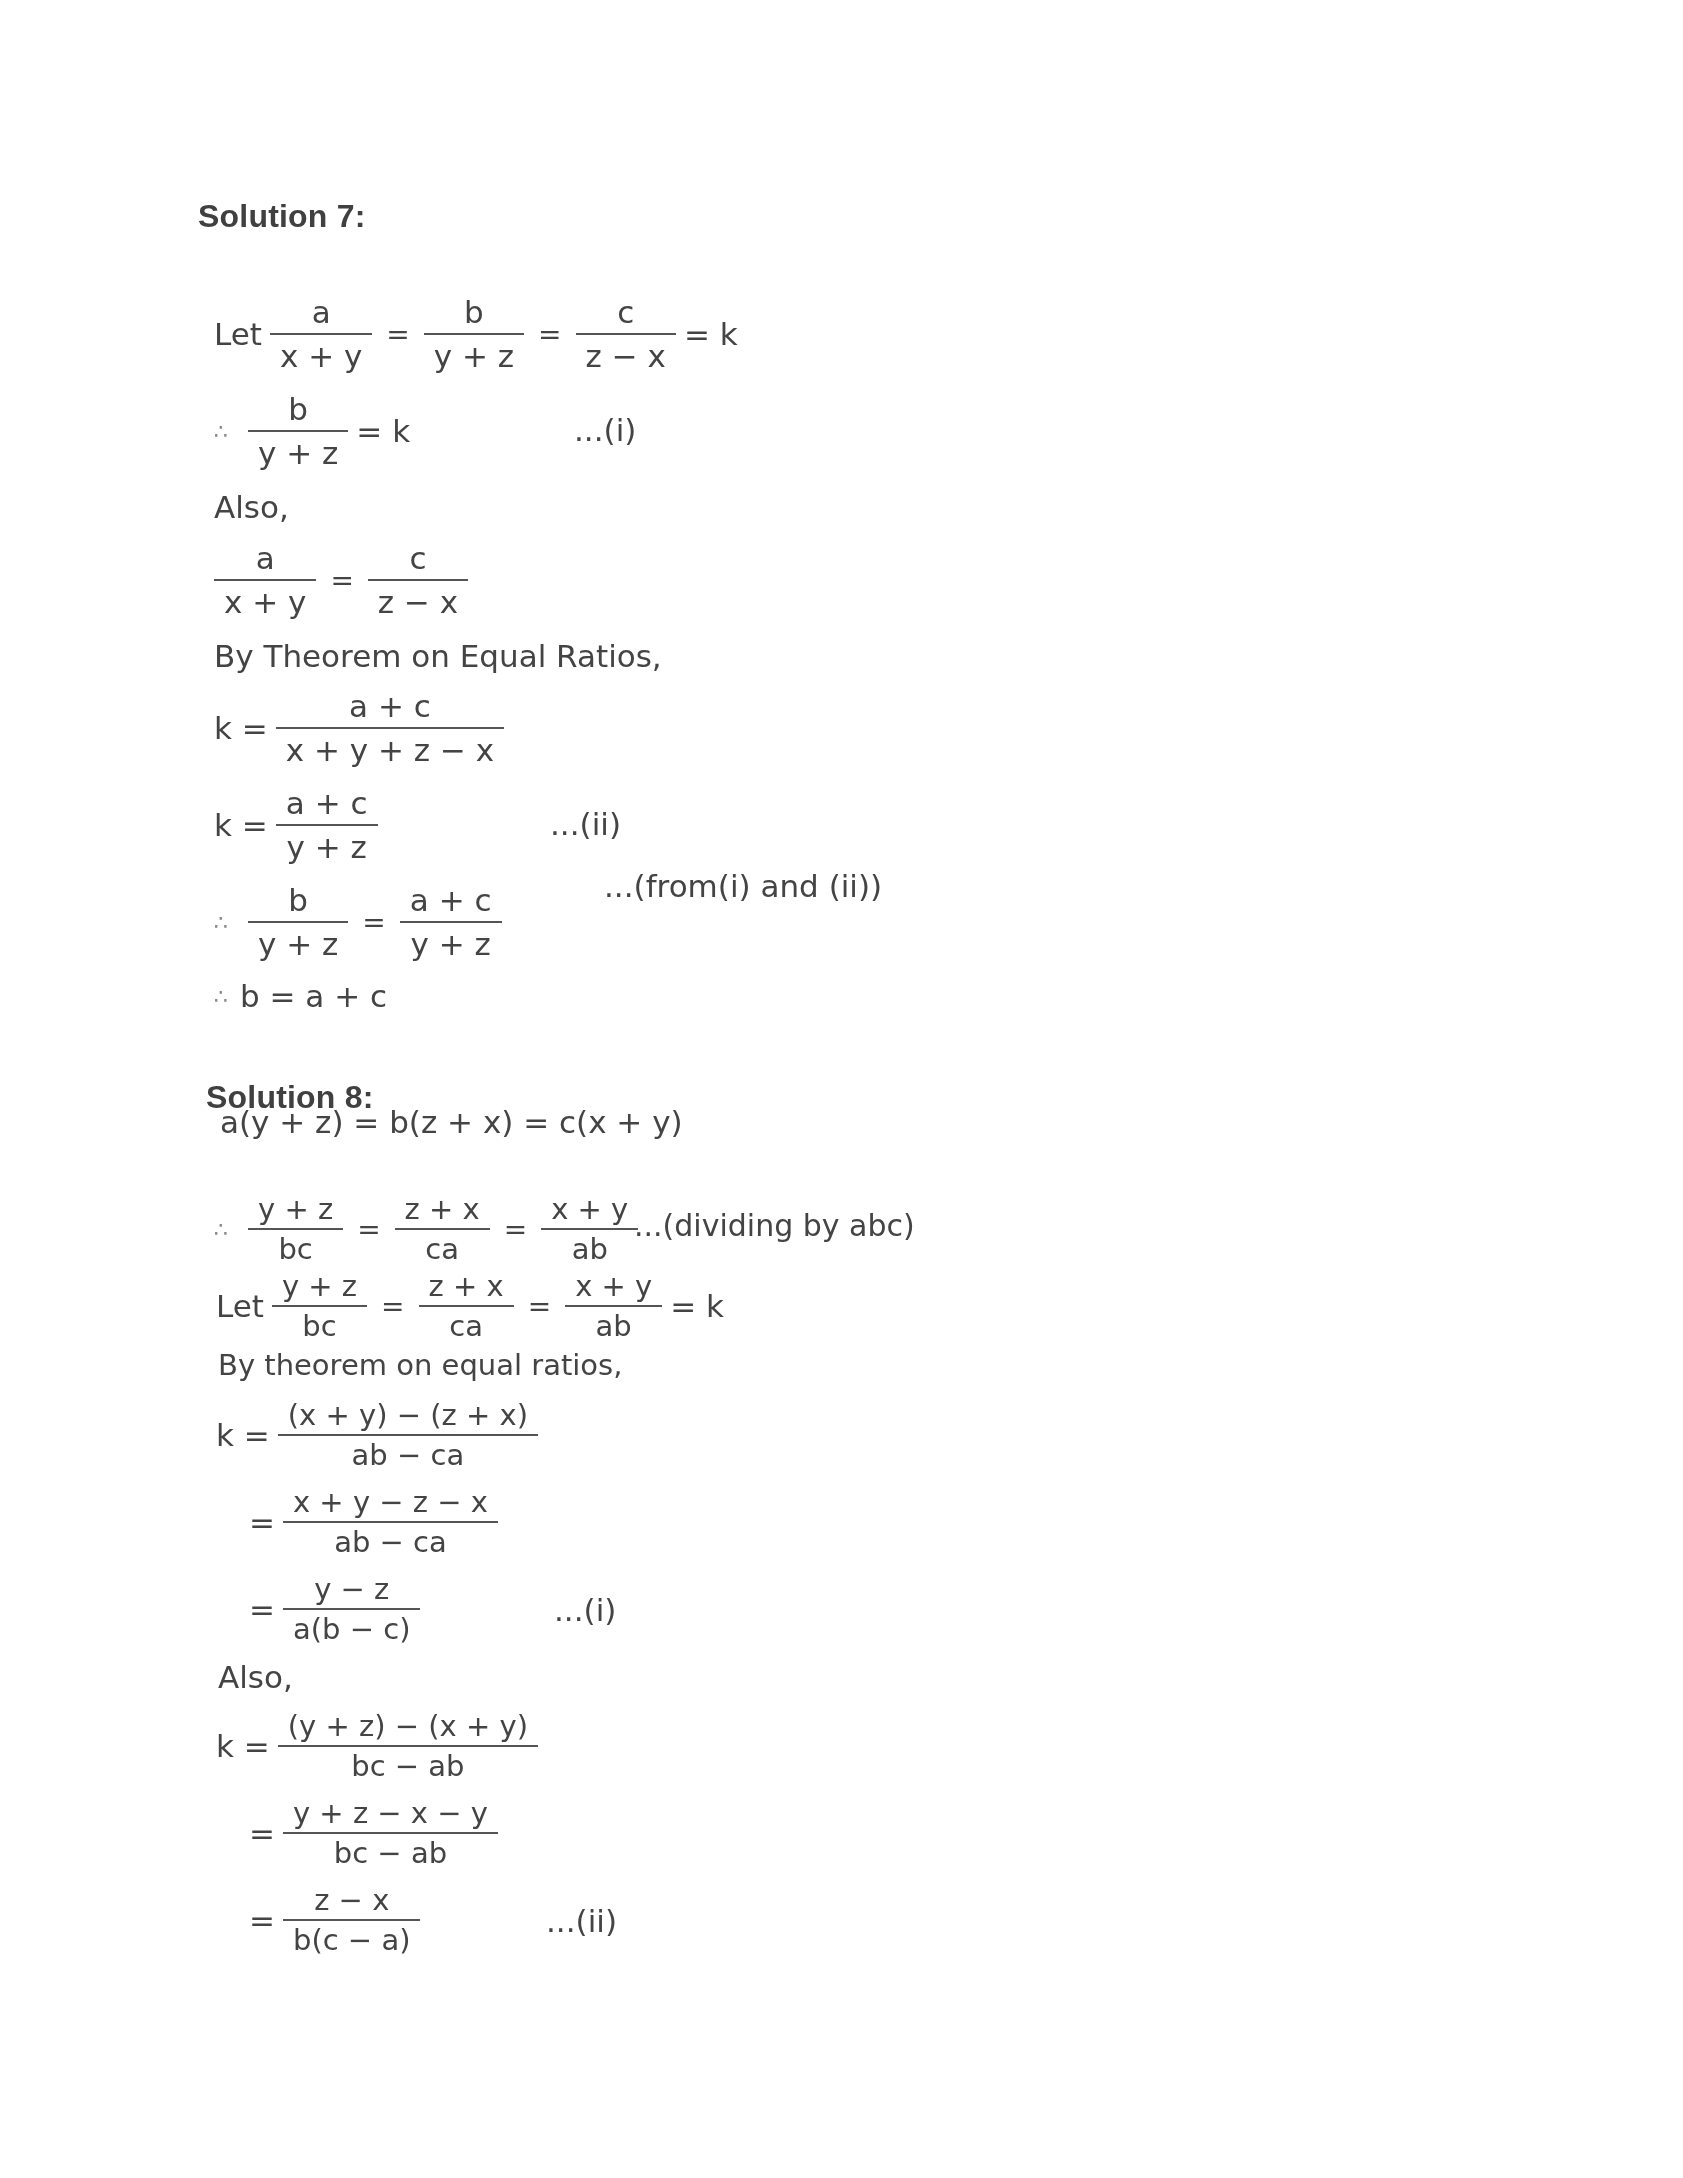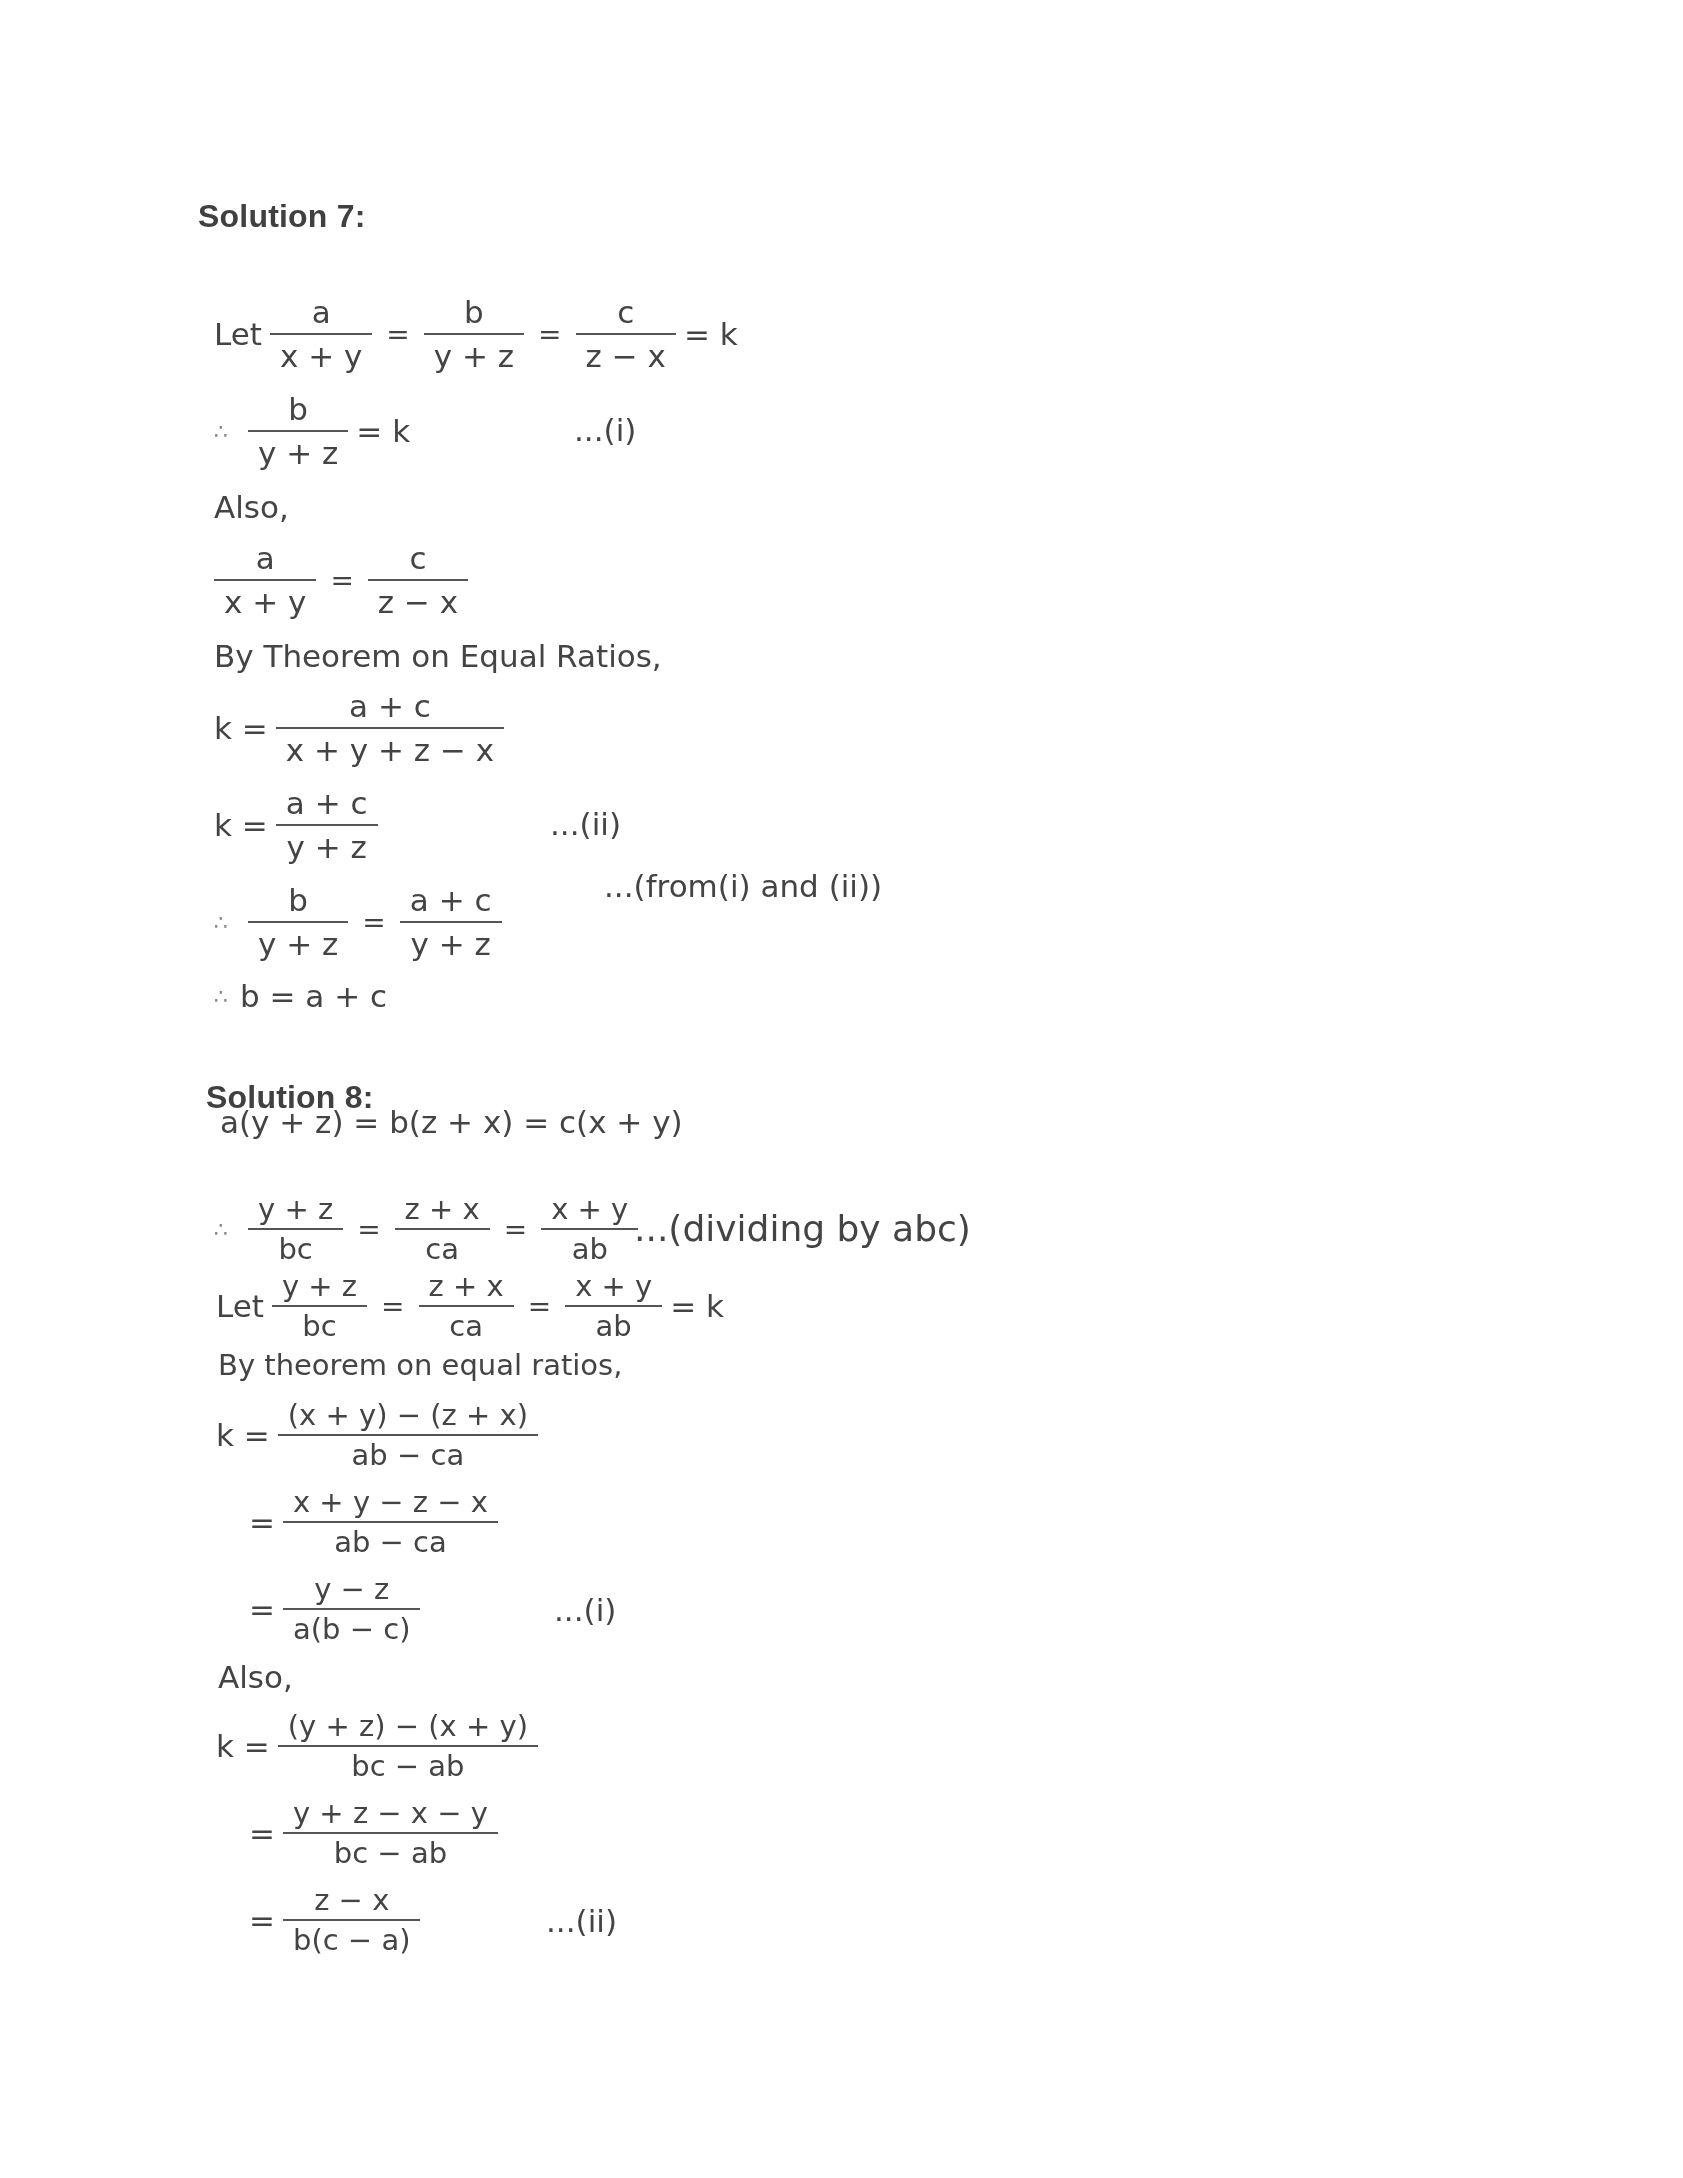--- a/index.html
+++ b/index.html
@@ -139,21 +139,21 @@
       <span class="bar"></span>
       <span class="den">ca</span>
     </span>
   <span class="op">=</span>
   <span class="frac">
       <span class="num">x + y</span>
       <span class="bar"></span>
       <span class="den">ab</span>
     </span>
 </div>
-<div class="tag" style="left:634px; top:1208px; font-size:36px;">...(dividing by abc)</div>
+<div class="tag" style="left:634px; top:1208px; font-size:30px;">...(dividing by abc)</div>
 
 <div class="row small" style="top:1269px; left:216px;">
   <span class="txt">Let</span>
   <span class="frac">
       <span class="num">y + z</span>
       <span class="bar"></span>
       <span class="den">bc</span>
     </span>
   <span class="op">=</span>
   <span class="frac">

